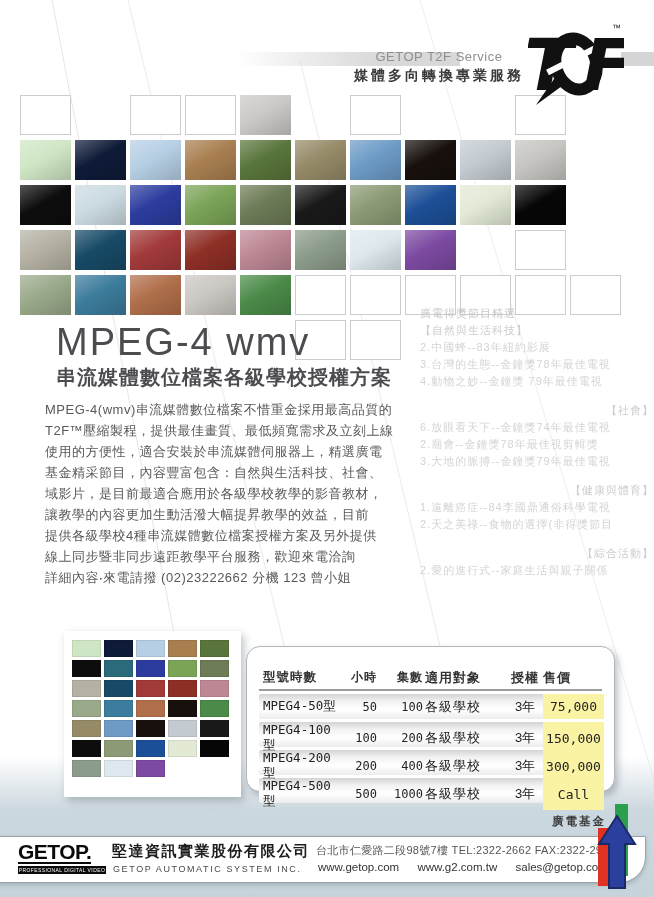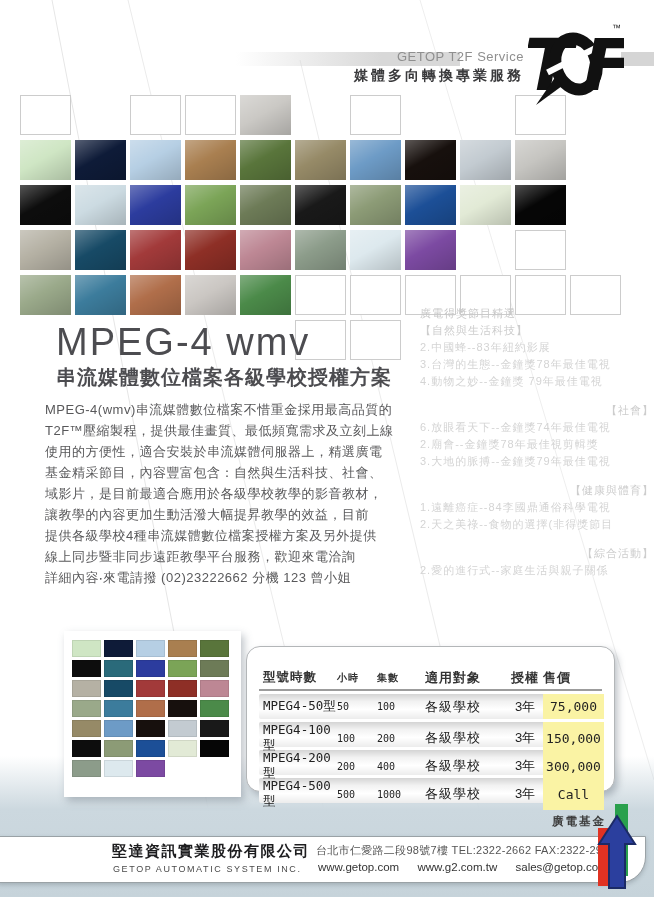--- a/index.html
+++ b/index.html
@@ -9,21 +9,21 @@
     background:#fff; overflow:hidden;
     font-family:"Liberation Sans", sans-serif;
   }
   
   .deco { position:absolute; inset:0; z-index:0; }
 
   
   .band1 { position:absolute; left:236px; top:52px; width:224px; height:14px;
            background:linear-gradient(90deg, rgba(216,216,216,0), #d8d8d8 65%); z-index:1; }
   .band2 { position:absolute; left:621px; top:52px; width:33px; height:14px; background:#d5d5d5; z-index:1; }
-  .brand { position:absolute; right:130px; top:48px; text-align:right; z-index:2; }
+  .brand { position:absolute; right:130px; top:48px; text-align:center; z-index:2; }
   .brand .l1 { font-size:13px; color:#8f8f8f; letter-spacing:.5px; line-height:18px; }
   .brand .l2 { font-size:14px; font-weight:bold; color:#3a3a3c; letter-spacing:3px; margin-top:1px; }
   .t2f { position:absolute; left:528px; top:26px; width:96px; height:80px; z-index:2; }
   .tm  { position:absolute; left:612px; top:23px; font-size:9px; color:#222; z-index:3; }
 
   
   .tgrid { position:absolute; inset:0; z-index:1; }
   .tcell { position:absolute; width:51px; height:40px; }
   .tcell.empty { background:#fff; border:1px solid #cccccc; }
   .tcell.img::after { content:""; position:absolute; inset:0;
@@ -58,21 +58,21 @@
   
   .panel { position:absolute; left:246px; top:646px; width:369px; height:146px; background:#fff;
            border:1px solid #b3b6b8; border-radius:14px; box-shadow:3px 4px 7px rgba(96,108,120,.40);
            z-index:4; padding:19px 12px 0 12px; }
   .prow, .phead { display:grid; grid-template-columns:78px 40px 46px 84px 36px 61px; align-items:center; }
   .phead { height:25px; border-bottom:2px solid #9c9c9c; font-size:13px; font-weight:bold; color:#333;
            letter-spacing:1px; }
   .prow { height:25px; margin-top:3px; border-radius:2px; font-size:13px; color:#222;
           background:linear-gradient(180deg,#d4d4d4 0%,#f2f2f2 30%,#ffffff 62%,#ececec 100%); }
   .cell-model { padding-left:4px; font-family:"DejaVu Sans Mono", monospace; font-size:12.5px; }
-  .cell-num { text-align:left; font-family:"DejaVu Sans Mono", monospace; font-size:10px; }
+  .cell-num { text-align:right; font-family:"DejaVu Sans Mono", monospace; font-size:12px; }
   .cell-aud { padding-left:2px; letter-spacing:1px; }
   .cell-lic { text-align:center; }
   .cell-price { height:100%; display:flex; align-items:center; justify-content:center;
                 font-family:"DejaVu Sans Mono", monospace; font-size:13px; }
   .phead .cell-price { background:none !important; font-family:"Liberation Sans",sans-serif; font-weight:bold; justify-content:flex-start; }
   .phead .cell-model { font-family:"Liberation Sans",sans-serif; }
   .phead .cell-num { font-family:"Liberation Sans",sans-serif; }
 
   
   .fund { position:absolute; left:552px; top:814px; font-size:11.5px; font-weight:bold; color:#3c3c3c;
@@ -290,20 +290,24 @@
           <div class="cell-aud">各級學校</div>
           <div class="cell-lic">3年</div>
           <div class="cell-price" style="background: rgb(250, 243, 164);">Call</div>
         </div>
       </div>
   </div>
 
   <div class="fund">廣電基金</div>
 
   <div class="fbar"></div>
+  <div class="glogo">
+    <span class="gt">GETOP.</span>
+    <div class="gsub">PROFESSIONAL DIGITAL VIDEO</div>
+  </div>
   <div class="co-zh">堅達資訊實業股份有限公司</div>
   <div class="co-en">GETOP AUTOMATIC SYSTEM INC.</div>
   <div class="addr">台北市仁愛路二段98號7樓 TEL:2322-2662 FAX:2322-2995</div>
   <div class="webs">
     <span>www.getop.com</span>
     <span>www.g2.com.tw</span>
     <span>sales@getop.com</span>
   </div>
 
   <svg class="mark" viewBox="0 0 46 92">

